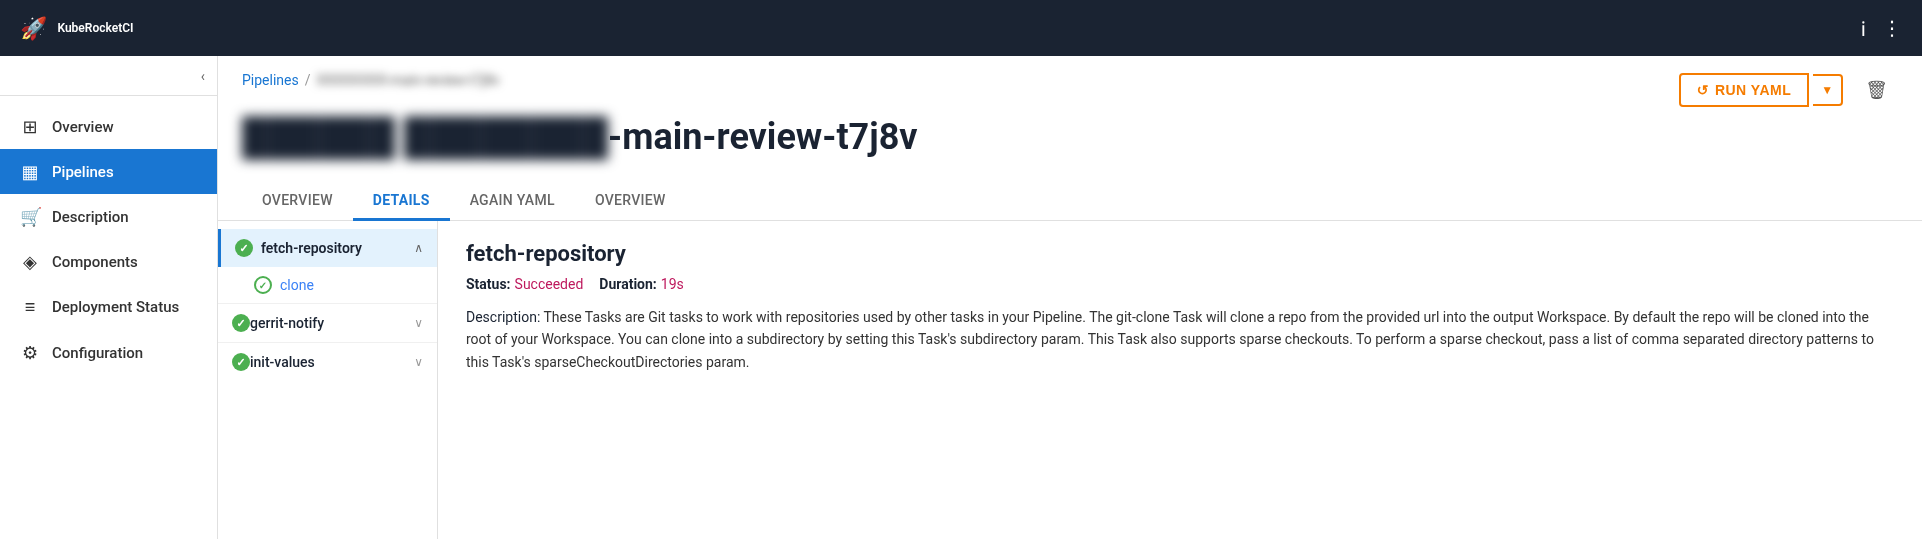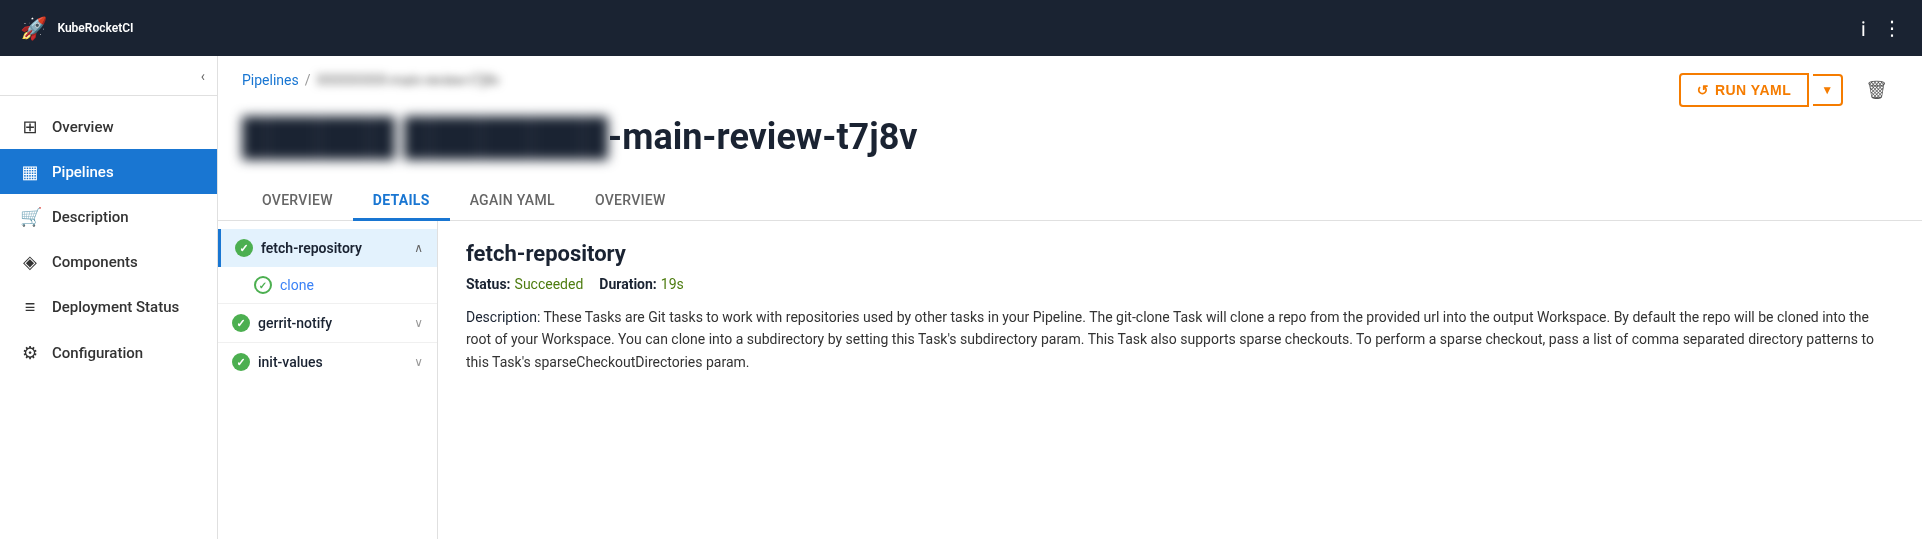--- a/index.html
+++ b/index.html
@@ -182,21 +182,21 @@
       color: #3b82f6;
     }
     .task-item-row {
       display: flex;
       align-items: center;
       justify-content: space-between;
       padding: 10px 14px;
       cursor: pointer;
       border-top: 1px solid #f0f0f0;
     }
-    .task-item-left { display: flex; align-items: center; gap: 8px; }
+    .task-item-left { display: flex; align-items: center; }
     .task-item-name { font-size: 14px; color: #1a2332; font-weight: 500; }
     .task-item-chevron { color: #999; font-size: 12px; }
 
     .status-circle-green {
       width: 18px; height: 18px; border-radius: 50%;
       background: #4caf50; display: flex; align-items: center; justify-content: center;
       flex-shrink: 0;
     }
     .status-circle-green::after { content: '✓'; color: #fff; font-size: 11px; font-weight: bold; }
 
@@ -211,21 +211,21 @@
     .task-detail {
       flex: 1;
       padding: 20px 28px;
       overflow-y: auto;
       background: #fff;
     }
     .task-detail-title { font-size: 22px; font-weight: 700; color: #1a2332; margin-bottom: 10px; }
     .task-detail-meta { display: flex; gap: 16px; font-size: 14px; margin-bottom: 14px; }
     .meta-item { display: flex; gap: 4px; }
     .meta-label { font-weight: 700; color: #1a2332; }
-    .meta-value { color: #4d7c0f; }
+    .meta-value { color: #be185d; }
     .task-detail-desc { font-size: 14px; color: #333; line-height: 1.6; }
     .desc-label { font-weight: 400; color: #1a2332; }
   </style>
 </head>
 <body>
 
 <div class="header">
   <div class="header-left">
     <span class="header-logo">🚀</span>
     <span class="header-title">KubeRocketCI</span>

